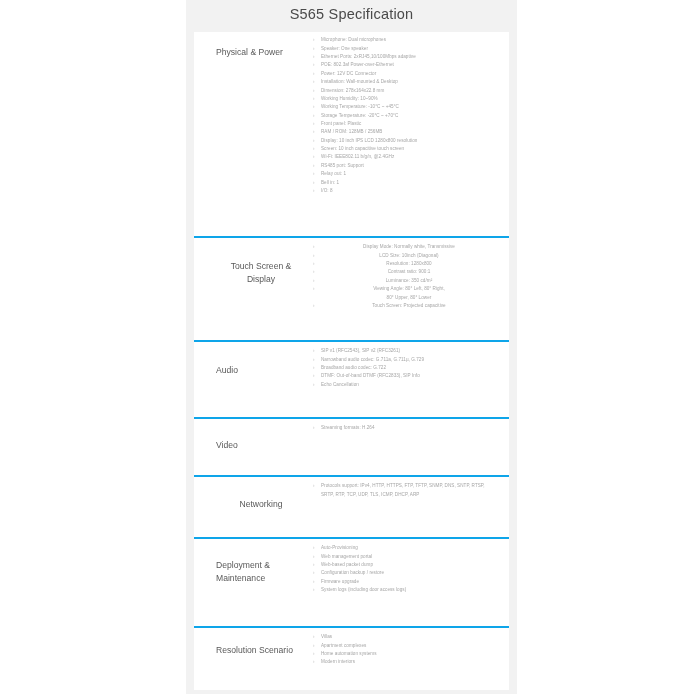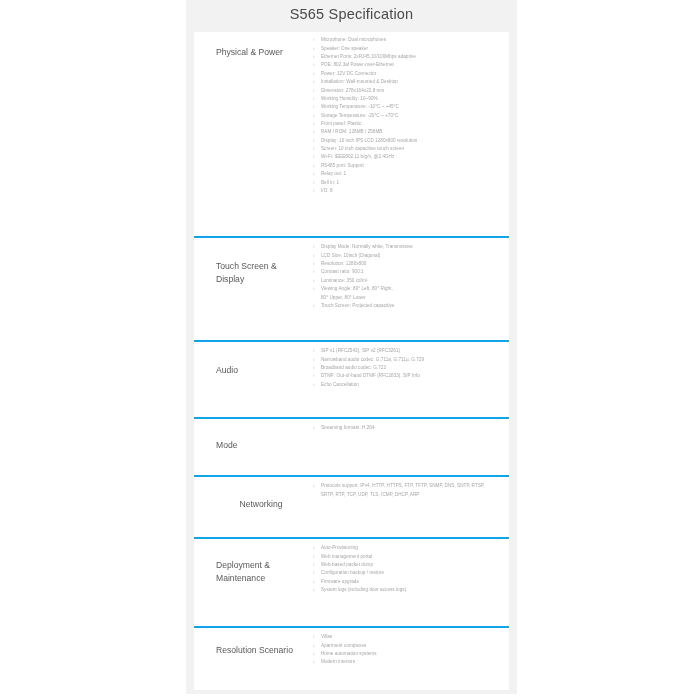--- a/index.html
+++ b/index.html
@@ -98,21 +98,21 @@
     color: #c2c2c2;
     font-size: 4.6px;
     line-height: 1.82;
   }
 
   
   .row-physical      { min-height: 206px; }
   .row-physical .row-label { padding-top: 14px; }
   .row-physical .row-items { padding-top: 4px; }
 
-  .row-touch         { min-height: 104px; }
+  .row-touch         { min-height: 104px; text-align: center; }
   .row-touch .row-label  { padding-top: 22px; }
   .row-touch .row-items  { padding-top: 5px; }
 
   .row-audio         { min-height: 77px; }
   .row-audio .row-label  { padding-top: 22px; }
   .row-audio .row-items  { padding-top: 5px; }
 
   .row-video         { min-height: 58px; }
   .row-video .row-label  { padding-top: 20px; }
   .row-video .row-items  { padding-top: 5px; }
@@ -183,21 +183,21 @@
         <div class="row-items">
           <div class="spec-item"><span class="bullet">›</span><span>SIP v1 (RFC2543), SIP v2 (RFC3261)</span></div>
           <div class="spec-item"><span class="bullet">›</span><span>Narrowband audio codec: G.711a, G.711µ, G.729</span></div>
           <div class="spec-item"><span class="bullet">›</span><span>Broadband audio codec: G.722</span></div>
           <div class="spec-item"><span class="bullet">›</span><span>DTMF: Out-of-band DTMF (RFC2833), SIP Info</span></div>
           <div class="spec-item"><span class="bullet">›</span><span>Echo Cancellation</span></div>
         </div>
       </div>
 
       <div class="spec-row row-video">
-        <div class="row-label">Mode</div>
+        <div class="row-label">Video</div>
         <div class="row-items">
           <div class="spec-item"><span class="bullet">›</span><span>Streaming formats: H.264</span></div>
         </div>
       </div>
 
       <div class="spec-row row-networking">
         <div class="row-label">Networking</div>
         <div class="row-items">
           <div class="spec-item"><span class="bullet">›</span><span>Protocols support: IPv4, HTTP, HTTPS, FTP, TFTP, SNMP, DNS, SNTP, RTSP, SRTP, RTP, TCP, UDP, TLS, ICMP, DHCP, ARP</span></div>
         </div>

